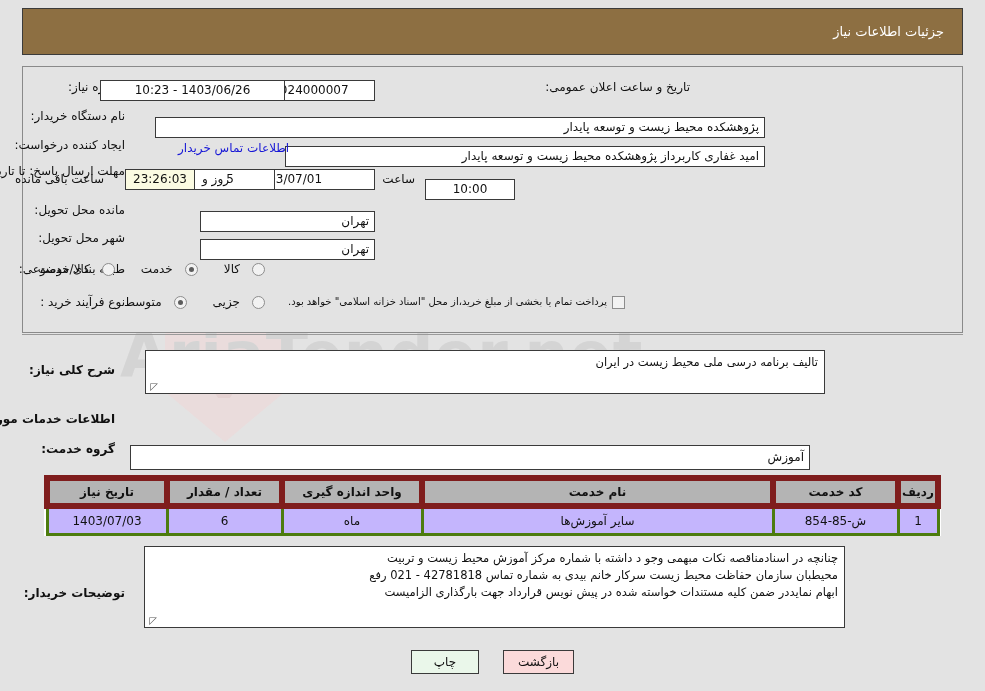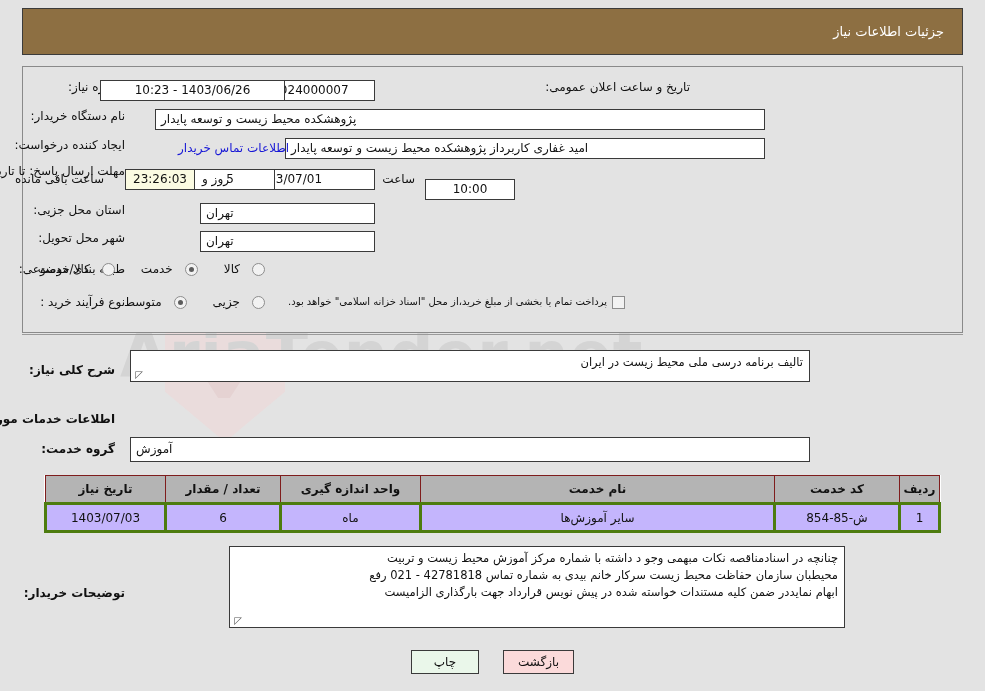--- a/index.html
+++ b/index.html
@@ -100,21 +100,21 @@
     border: 1px solid #3a3a3a;
     height: 21px;
     line-height: 19px;
     padding: 0 5px;
     font-size: 12px;
     text-align: center;
     color: #111;
     overflow: hidden;
     white-space: nowrap;
   }
-  .fld.right { text-align: left; }
+  .fld.right { text-align: right; margin-top: 8px; }
   .fld.yellow { background: #fbfbe2; }
   .link {
     color: #1616d6;
     font-size: 12px;
     text-decoration: none;
     white-space: nowrap;
   }
   .small-note { font-size: 10px; color: #111; }
 
   
@@ -171,21 +171,21 @@
     position: absolute;
     top: 475px; right: 44px;
     width: 897px;
     border-collapse: collapse;
     background: #ffffff;
     font-size: 12px;
     z-index: 2;
   }
   .tbl th {
     background: #b4b4b4;
-    border: 1px solid #7f1d1d;
+    border: 6px solid #7f1d1d;
     color: #111;
     font-weight: bold;
     height: 28px;
     font-size: 12px;
   }
   .tbl td {
     background: #c4b5fd;
     border: 3px solid #4d7c0f;
     height: 28px;
     text-align: center;
@@ -261,21 +261,21 @@
   </div>
   <div class="fld" style="position:absolute; top:169px; right:610px; width:175px; z-index:4;">1403/07/01</div>
   <span class="lbl" style="position:absolute; top:172px; right:570px; z-index:4;">ساعت</span>
   <div class="fld" style="position:absolute; top:169px; right:470px; width:90px; z-index:4;margin-top:10px;">10:00</div>
   <div class="fld" style="position:absolute; top:169px; right:710px; left:230px; width:90px; z-index:4;">5</div>
   <span class="lbl" style="position:absolute; top:172px; left:202px; z-index:4;">روز و</span>
   <div class="fld yellow" style="position:absolute; top:169px; left:125px; width:70px; z-index:4;">23:26:03</div>
   <span class="lbl" style="position:absolute; top:172px; left:15px; z-index:4;">ساعت باقی مانده</span>
 
   <div class="row" style="top:203px; right:860px; z-index:4;">
-    <span class="lbl">استان محل جزیی:</span>
+    <span class="lbl">مانده محل تحویل:</span>
   </div>
   <div class="fld right" style="position:absolute; top:203px; right:610px; width:175px; z-index:4;">تهران</div>
 
   <div class="row" style="top:231px; right:860px; z-index:4;">
     <span class="lbl">شهر محل تحویل:</span>
   </div>
   <div class="fld right" style="position:absolute; top:231px; right:610px; width:175px; z-index:4;">تهران</div>
 
   <div class="row" style="top:262px; right:860px; z-index:4;">
     <span class="lbl">طبقه بندی موضوعی:</span>
@@ -307,21 +307,21 @@
       <span class="radio on"></span>
       <span>متوسط</span>
     </span>
   </div>
   <span class="checkbox" style="position:absolute; top:296px; right:360px; z-index:4;"></span>
   <span class="small-note" style="position:absolute; top:296px; right:378px; z-index:4;">پرداخت تمام یا بخشی از مبلغ خرید،از محل "اسناد خزانه اسلامی" خواهد بود.</span>
 
   <div class="divider" style="top:334px;"></div>
 
   <span class="lbl b" style="position:absolute; top:363px; right:870px; z-index:4;">شرح کلی نیاز:</span>
-  <div class="ta" style="position:absolute; top:350px; right:175px; width:680px; height:32px; z-index:4;">
+  <div class="ta" style="position:absolute; top:350px; right:160px; width:680px; height:44px; z-index:4;">
     <span>تالیف برنامه درسی ملی محیط زیست در ایران</span>
     <span class="grip">◸</span>
   </div>
 
   <span class="lbl b" style="position:absolute; top:412px; right:870px; z-index:4;">اطلاعات خدمات مورد نیاز</span>
 
   <span class="lbl b" style="position:absolute; top:442px; right:870px; z-index:4;">گروه خدمت:</span>
   <div class="fld right" style="position:absolute; top:437px; right:175px; width:680px; height:25px; line-height:23px; z-index:4;">آموزش</div>
 
   <table class="tbl">
@@ -341,21 +341,21 @@
         <td>ش-85-854</td>
         <td>سایر آموزش‌ها</td>
         <td>ماه</td>
         <td>6</td>
         <td>1403/07/03</td>
       </tr>
     </tbody>
   </table>
 
   <span class="lbl b" style="position:absolute; top:586px; right:860px; z-index:4;">توضیحات خریدار:</span>
-  <div class="ta" style="position:absolute; top:546px; right:140px; width:616px; height:82px; z-index:4;">
+  <div class="ta" style="position:absolute; top:546px; right:140px; width:701px; height:82px; z-index:4;">
     <div>چنانچه در اسنادمناقصه نکات مبهمی وجو د داشته با شماره مرکز آموزش محیط زیست و تربیت</div>
     <div>محیطبان سازمان حفاظت محیط زیست سرکار خانم بیدی به شماره تماس 42781818 - 021 رفع</div>
     <div>ابهام نمایددر ضمن کلیه مستندات خواسته شده در پیش نویس قرارداد جهت بارگذاری الزامیست</div>
     <span class="grip">◸</span>
   </div>
 
   <div class="btnbar">
     <button class="btn btn-back">بازگشت</button>
     <button class="btn btn-print">چاپ</button>
   </div>

